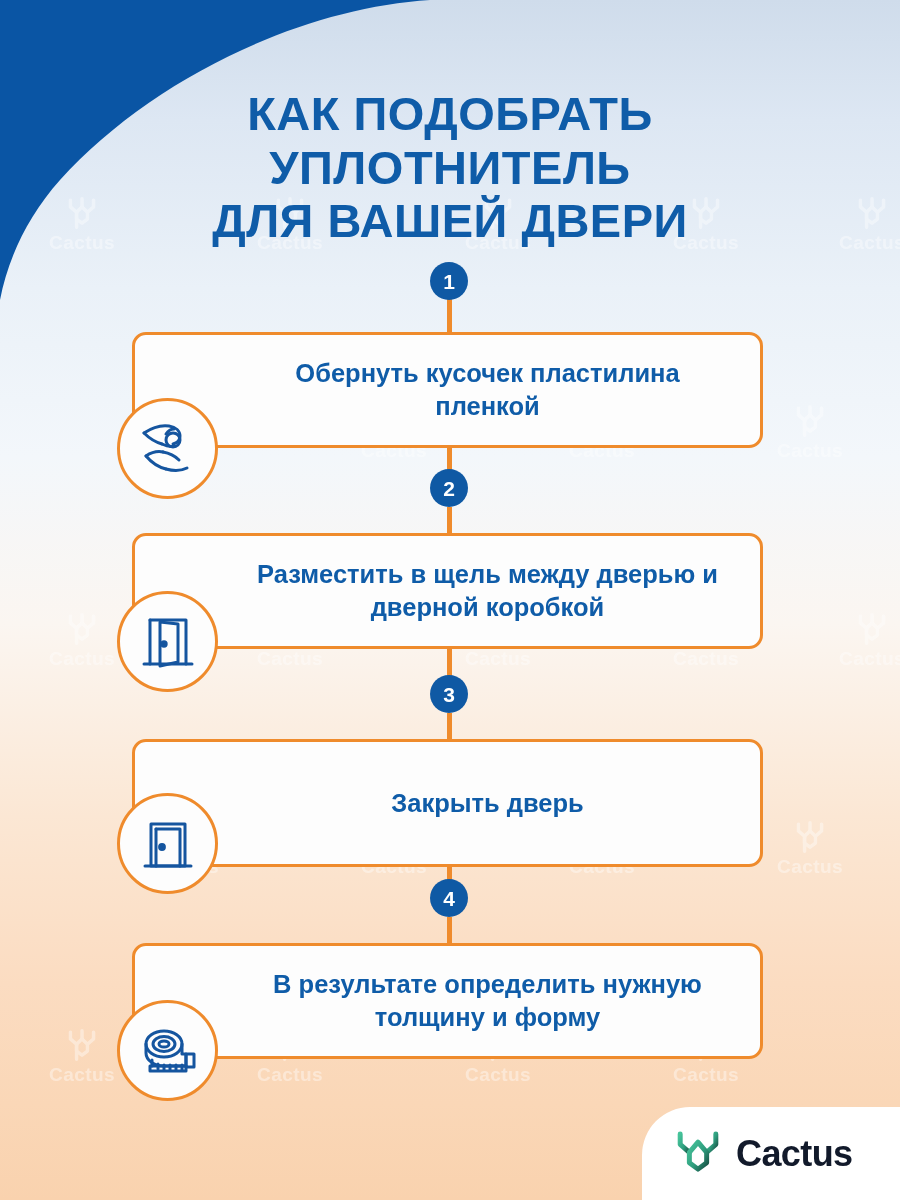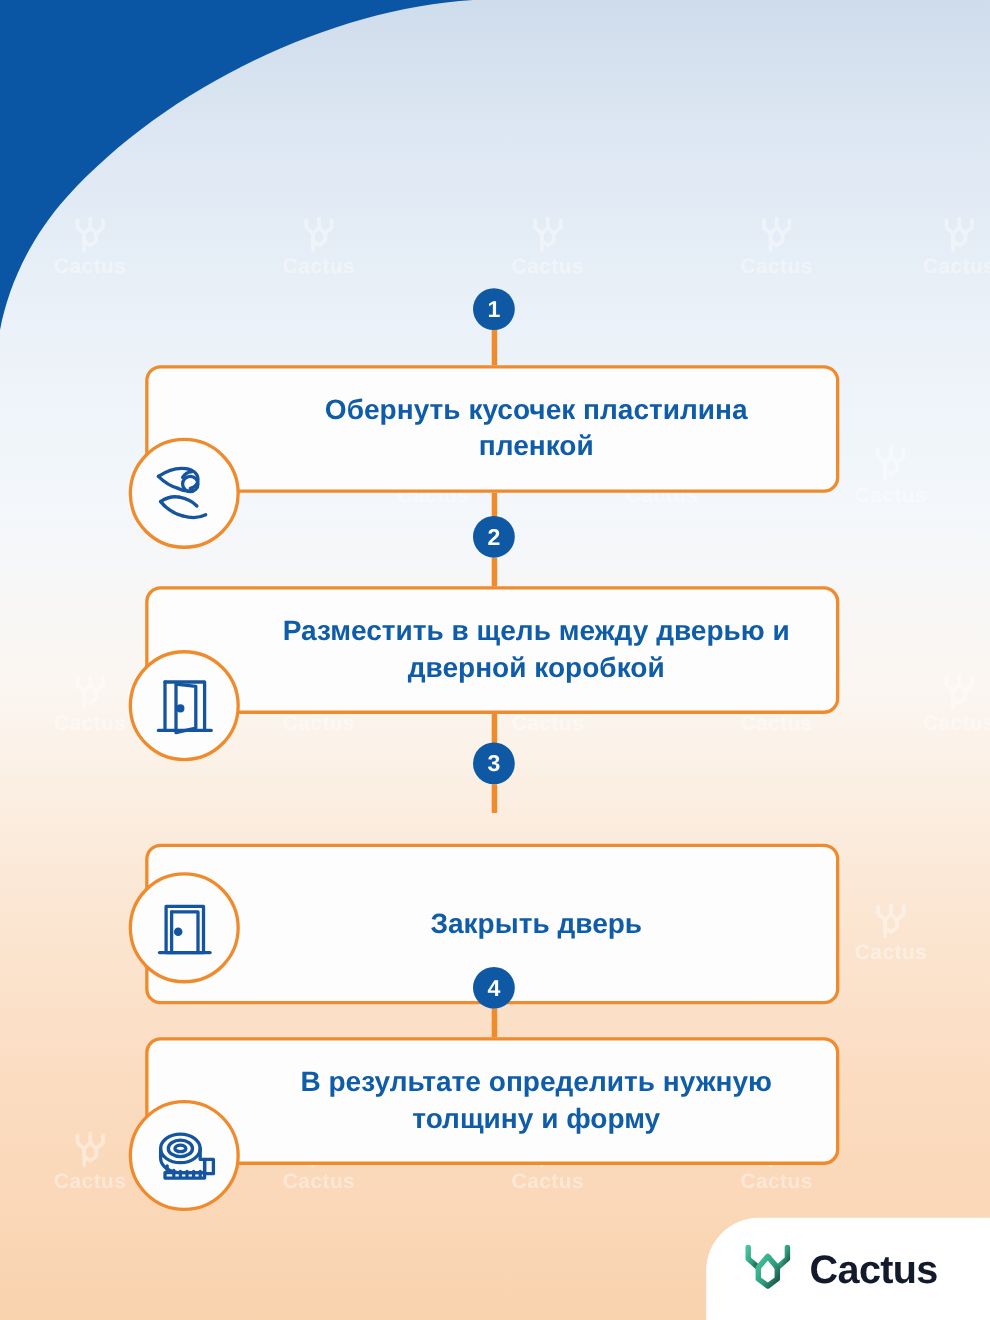--- a/index.html
+++ b/index.html
@@ -389,20 +389,25 @@
         <path d="M24 16 L32 24 L32 34 L24 40 L16 34 L16 24 Z"></path>
       </svg>
       <span class="wm-txt">Cactus</span>
     </div>
   </div>
 
   <svg class="swoosh" viewBox="0 0 430 330" preserveAspectRatio="none">
     <path d="M0 0 H430 C300 8 150 80 60 180 C28 216 8 258 0 300 Z" fill="#0a55a4"></path>
   </svg>
 
+  <h1 class="title">
+    <span class="tline">КАК ПОДОБРАТЬ</span>
+    <span class="tline">УПЛОТНИТЕЛЬ</span>
+    <span class="tline">ДЛЯ ВАШЕЙ ДВЕРИ</span>
+  </h1>
 
   <div class="flow">
 
     <div class="connector" style="top:290px; height:42px;"></div>
     <div class="badge" style="left:447px; margin-left:2px; transform:translateX(-50%); top:262px;">1</div>
 
     <div class="card" style="top:332px; height:116px;">
       <div class="card-text">Обернуть кусочек пластилина пленкой</div>
     </div>
     <div class="icon-bubble" style="top:398px;">
@@ -433,21 +438,21 @@
         <path d="M8 54 H56"></path>
         <path d="M42 14 V52 L24 56 V12 Z" fill="none"></path>
         <circle cx="28" cy="34" r="2.2" fill="#15559f"></circle>
       </svg>
     </div>
 
     <div class="connector" style="top:649px; height:36px;"></div>
     <div class="badge" style="left:449px; top:675px;">3</div>
     <div class="connector" style="top:713px; height:26px;"></div>
 
-    <div class="card bold" style="top:739px; height:146px;margin-top:28px;">
+    <div class="card bold" style="top:739px; height:128px;">
       <div class="card-text">Закрыть дверь</div>
     </div>
     <div class="icon-bubble" style="top:793px;">
       <svg width="64" height="64" viewBox="0 0 64 64" fill="none" stroke="#15559f" stroke-width="3" stroke-linecap="round" stroke-linejoin="round">
         <path d="M15 12 H49 V54 H15 Z"></path>
         <path d="M20 17 H44 V54"></path>
         <path d="M20 17 V54"></path>
         <path d="M9 54 H55"></path>
         <circle cx="26" cy="35" r="2.4" fill="#15559f"></circle>
       </svg>

